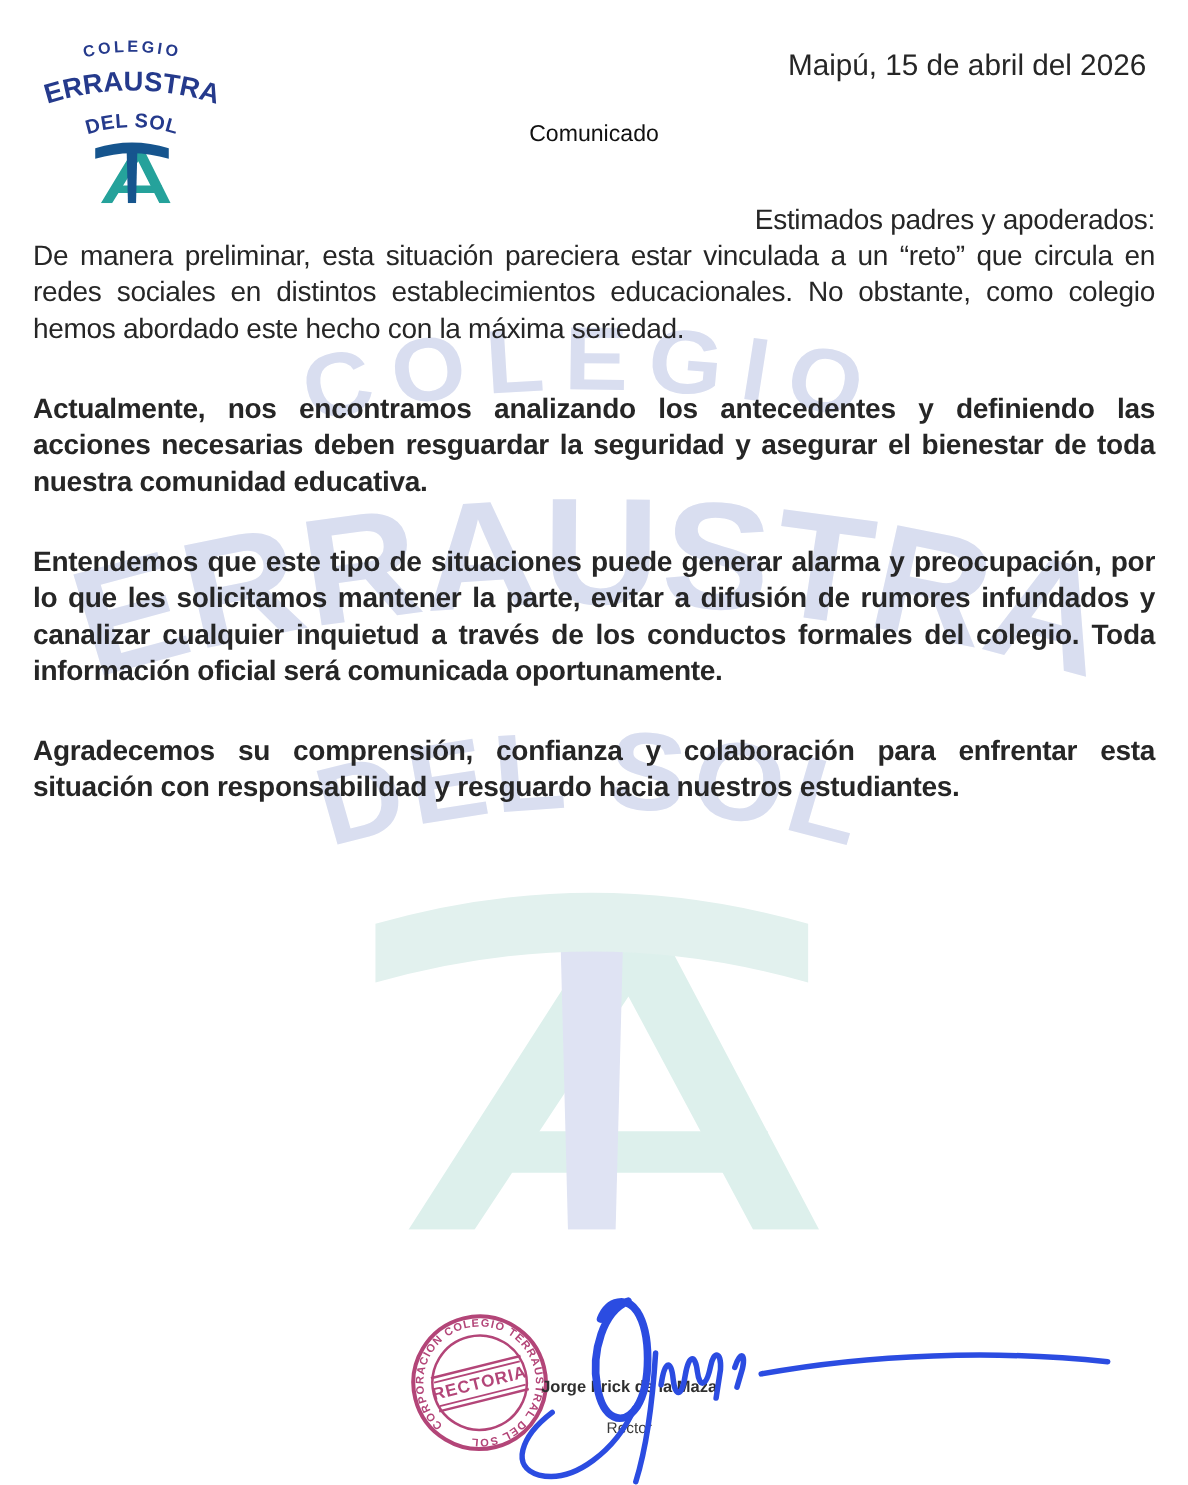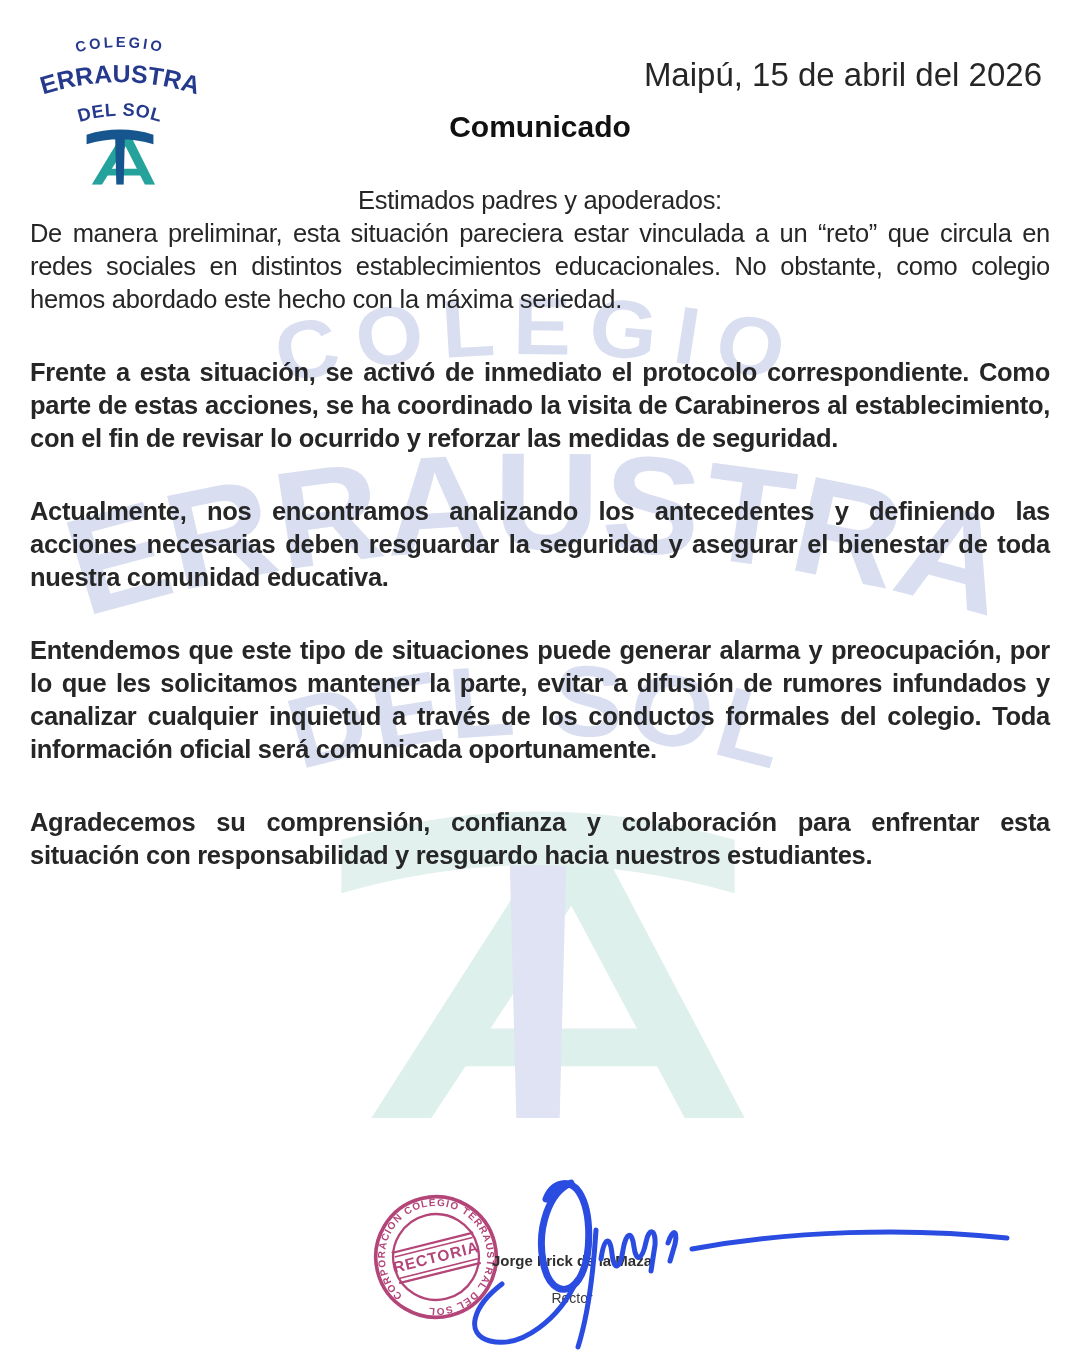--- a/index.html
+++ b/index.html
@@ -10,35 +10,35 @@
   }
   
   .watermark-svg { position:absolute; left:38px; top:238px; width:1000px; height:880px; z-index:0; }
   .logo-full { --c-text:#253a8c; --c-bar:#16558e; --c-stem:#16558e; --c-a:#25a29b; }
   .logo-wm   { --c-text:#d9def0; --c-bar:#e2f1ee; --c-stem:#dfe3f3; --c-a:#ddf0ec; }
   .logo-sym text { font-family:"Liberation Sans", sans-serif; font-weight:bold; }
   
   .logo-svg { position:absolute; left:35px; top:26px; width:170px; height:159px; z-index:2; }
   .date-line {
     position:absolute; top:44px; right:38px; z-index:2;
-    font-size:33px; color:var(--ink,#222);margin-top:12px;
+    font-size:27px; color:var(--ink,#222);
   }
   .doc-title {
     position:absolute; top:110px; left:0; width:100%; text-align:center; z-index:2;
-    font-size:30px; font-weight:bold; color:#111111;
+    font-size:21px; font-weight:normal; color:#111111;
   }
   
   .letter {
     position:absolute; left:30px; top:184px; width:1020px; z-index:1;
     font-size:25.5px; line-height:33px; letter-spacing:-0.3px;
     color:var(--ink,#262626); text-align:justify;
   }
   .letter p { margin:0; }
   .letter .para + .para { margin-top:40px;font-weight:bold; }
-  .letter .salutation { text-align:center; }
+  .letter .salutation { text-align:right; }
   
   .stamp-svg { position:absolute; left:363px; top:1184px; width:146px; height:146px; z-index:3; transform:rotate(-14deg); }
   .stamp-svg text { font-family:"Liberation Sans", sans-serif; }
   .sign-svg { position:absolute; left:440px; top:1150px; width:590px; height:200px; z-index:4; }
   .sign-svg path { fill:none; stroke:var(--signature_blue,#2b4ce1); stroke-linecap:round; stroke-linejoin:round; }
   .signer-name {
     position:absolute; left:472px; top:1252px; width:200px; z-index:3;
     text-align:center; font-size:15px; font-weight:bold; color:#2f2f2f;
   }
   .signer-role {
@@ -83,21 +83,20 @@
   <svg class="logo-svg" viewBox="0 0 600 560">
     <use href="#logo-sym" class="logo-full"></use>
   </svg>
 
   <div class="date-line">Maipú, 15 de abril del 2026</div>
   <div class="doc-title">Comunicado</div>
 
   <div class="letter">
     <p class="salutation">Estimados padres y apoderados:</p>
     <p class="para">De manera preliminar, esta situación pareciera estar vinculada a un “reto” que circula en redes sociales en distintos establecimientos educacionales. No obstante, como colegio hemos abordado este hecho con la máxima seriedad.</p>
-    <p class="para">Frente a esta situación, se activó de inmediato el protocolo correspondiente. Como parte de estas acciones, se ha coordinado la visita de Carabineros al establecimiento, con el fin de revisar lo ocurrido y reforzar las medidas de seguridad.</p>
     <p class="para">Actualmente, nos encontramos analizando los antecedentes y definiendo las acciones necesarias deben resguardar la seguridad y asegurar el bienestar de toda nuestra comunidad educativa.</p>
     <p class="para">Entendemos que este tipo de situaciones puede generar alarma y preocupación, por lo que les solicitamos mantener la parte, evitar a difusión de rumores infundados y canalizar cualquier inquietud a través de los conductos formales del colegio. Toda información oficial será comunicada oportunamente.</p>
     <p class="para">Agradecemos su comprensión, confianza y colaboración para enfrentar esta situación con responsabilidad y resguardo hacia nuestros estudiantes.</p>
   </div>
 
   <svg class="stamp-svg" viewBox="0 0 160 160">
     <g fill="none" stroke="var(--stamp_pink,#b34578)">
       <circle cx="80" cy="80" r="66" stroke-width="4"></circle>
       <circle cx="80" cy="80" r="47" stroke-width="2.5"></circle>
       <path d="M 34,64 H 126" stroke-width="2.5"></path>

